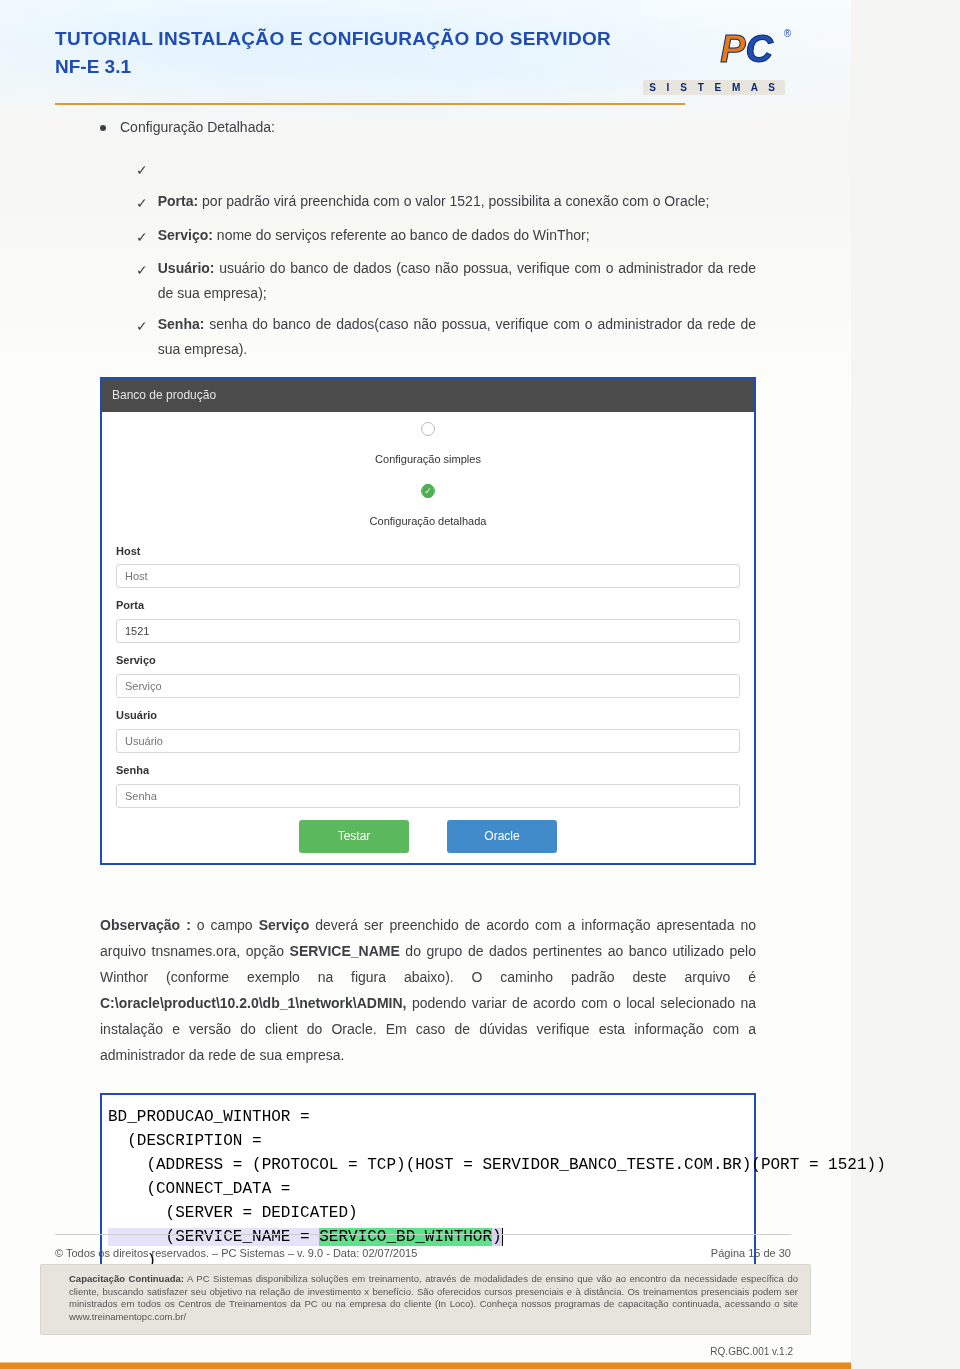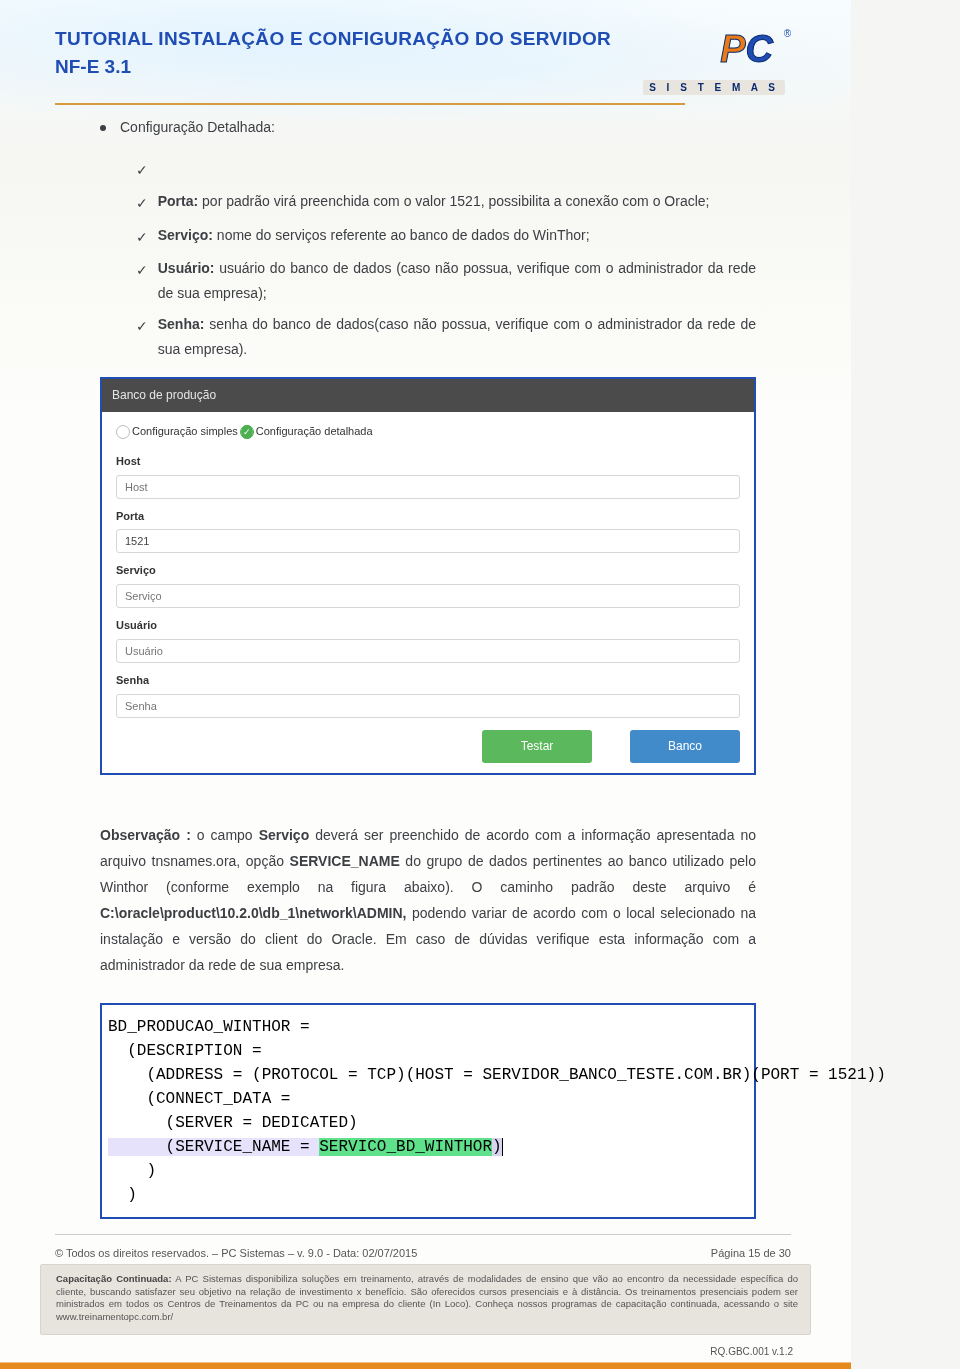--- a/index.html
+++ b/index.html
@@ -61,30 +61,30 @@
   .bold { font-weight:bold; }
   .form-shot {
     margin-top: 14px;
     border: 2px solid #1f4db3;
     background: #fff;
     font-size: 11px;
     color: #333;
   }
   .form-dark { background:#4b4b4b; color:#e5e5e5; padding:6px 10px; font-size:12px;}
   .form-body { padding: 10px 14px 4px 14px; }
-  .radio-row { display:flex; gap:2px; align-items:center; font-size:11px; margin-bottom:10px;}
+  .radio-row { display:flex; gap:14px; align-items:center; font-size:11px; margin-bottom:10px;flex-direction:column;}
   .radio { width:14px;height:14px;border:1.5px solid #bbb;border-radius:50%;display:inline-flex;align-items:center;justify-content:center;}
   .radio.checked { border-color:#4CAF50;}
   .radio.checked::after{content:"✓";color:#fff;background:#4CAF50;width:14px;height:14px;border-radius:50%;display:flex;align-items:center;justify-content:center;font-size:9px;}
   .field-label { font-size:11px; font-weight:bold; margin-top:8px; margin-bottom:3px; color:#333;}
   .field-input {
     border:1px solid #d7d7d7; border-radius:3px; padding:5px 8px; width:100%;
     font-size:11px; color:#aaa; background:#fff;
   }
-  .btn-row { display:flex; justify-content:flex-end; gap:38px; padding:8px 14px 10px 14px;}
+  .btn-row { display:flex; justify-content:center; gap:38px; padding:8px 14px 10px 14px;}
   .btn { width:110px; text-align:center; padding:6px 0; color:#fff; font-size:12px; border-radius:3px;}
   .btn-test { background:#5cb85c;}
   .btn-save { background:#428bca;}
   .obs-block { margin-top: 48px; text-align: justify; line-height:1.85;}
   .code-shot {
     margin-top: 24px;
     border: 2px solid #1f4db3;
     background:#fff;
     font-family: "Courier New", monospace;
     font-size: 16px;
@@ -98,21 +98,21 @@
   .hl-bracket { background: #d8d4ef; }
   .cursor-caret { border-right: 1px solid #000;}
   .footer-line {
     position:absolute; left:55px; right:60px; bottom:110px;
     border-top:1px solid #ccc; padding-top:12px;
     display:flex; justify-content:space-between; font-size:11px; color:#555;
   }
   .training-box {
     position:absolute; left:40px; right:40px; bottom:34px;
     background:#e7e4dd; border:1px solid #d9d5cc; border-radius:2px;
-    padding:8px 12px 10px 15px; font-size:9.5px; color:#555; line-height:1.35;
+    padding:8px 12px 10px 28px; font-size:9.5px; color:#555; line-height:1.35;
     text-align:justify;
   }
   .training-box .tb-title { font-weight:bold; color:#444;}
   .rq { position:absolute; right:58px; bottom:12px; font-size:10px; color:#555;}
   .orange-strip { position:absolute; left:0; bottom:0; width:100%; height:6px; background:#e68a1e;}
   .orange-strip::before { content:""; position:absolute; left:0; bottom:6px; width:100%; height:1px; background:#edc084;}
 </style>
 </head>
 <body>
 
@@ -174,21 +174,21 @@
         <input class="field-input" style="color: rgb(68, 68, 68);" value="1521">
         <div class="field-label">Serviço</div>
         <input class="field-input" placeholder="Serviço" style="">
         <div class="field-label">Usuário</div>
         <input class="field-input" placeholder="Usuário" style="">
         <div class="field-label">Senha</div>
         <input class="field-input" placeholder="Senha" style="">
       </div>
       <div class="btn-row">
         <div class="btn btn-test">Testar</div>
-        <div class="btn btn-save">Banco</div>
+        <div class="btn btn-save">Oracle</div>
       </div>
     </div>
 
     <div class="obs-block">
       <span class="bold">Observação :</span><span> o campo </span><span class="bold">Serviço</span><span> deverá ser preenchido de acordo com a informação apresentada no arquivo tnsnames.ora, opção </span><span class="bold">SERVICE_NAME</span><span> do grupo de dados pertinentes ao banco utilizado pelo Winthor (conforme exemplo na figura abaixo). O caminho padrão deste arquivo é </span><span class="bold">C:\oracle\product\10.2.0\db_1\network\ADMIN,</span><span> podendo variar de acordo com o local selecionado na instalação e versão do client do Oracle. Em caso de dúvidas verifique esta informação com a administrador da rede de sua empresa.</span>
     </div>
 
     <div class="code-shot"><span>BD_PRODUCAO_WINTHOR =</span>
 <span>  (DESCRIPTION =</span>
 <span>    (ADDRESS = (PROTOCOL = TCP)(HOST = SERVIDOR_BANCO_TESTE.COM.BR)(PORT = 1521))</span>

